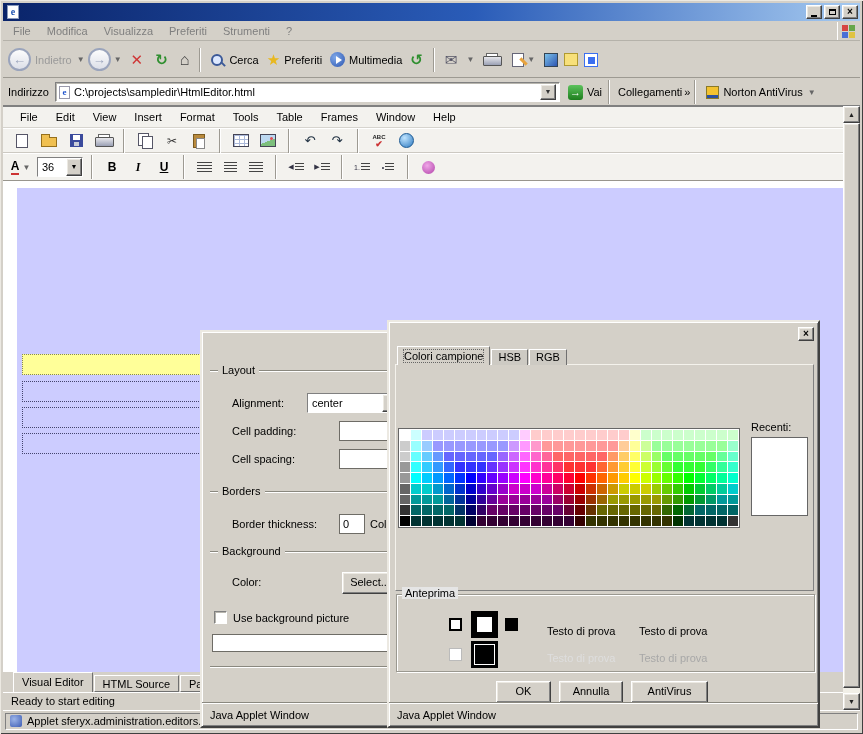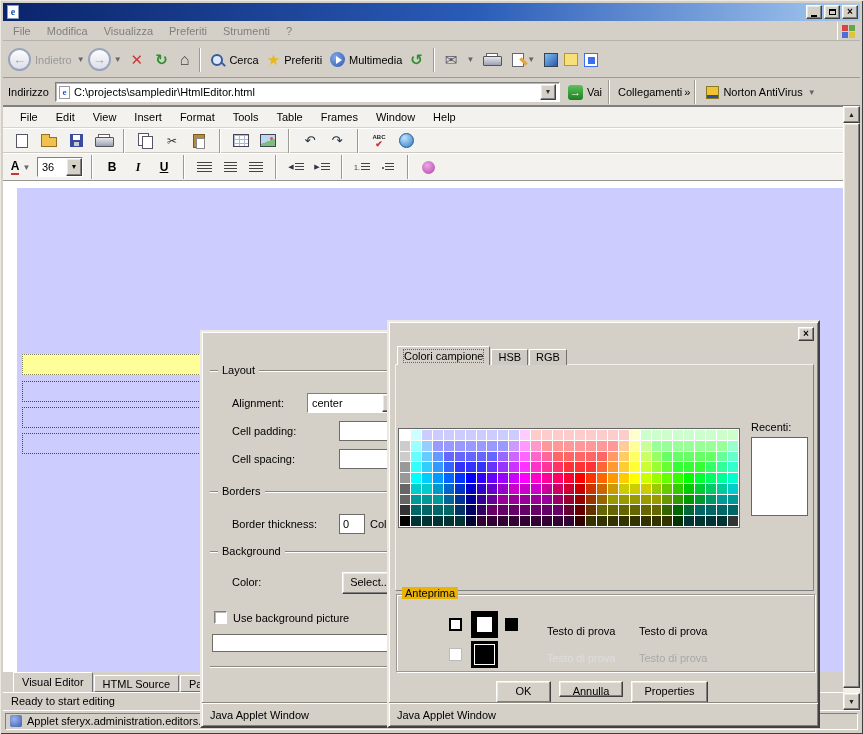--- a/index.html
+++ b/index.html
@@ -148,33 +148,33 @@
 #cd-tabs{position:absolute;left:8px;top:24px;height:19px;display:flex;align-items:flex-end;z-index:2}
 .ctab{height:16px;line-height:15px;padding:0 6px;background:#cdcac3;border:1px solid;border-color:#fff #707070 #707070 #fff;border-bottom:none;margin-right:1px;white-space:nowrap}
 .ctab.sel{height:19px;line-height:18px;background:#d4d0c8}
 .ctab.sel .t{outline:1px dotted #666}
 #cd-panel{position:absolute;left:6px;top:42px;width:419px;height:227px;border:1px solid;border-color:#f4f2ec #808080 #808080 #f4f2ec}
 #palette{position:absolute;left:9px;top:106px;width:342px;height:100px;background:#fff;border:1px solid #666;padding:1px;display:grid;grid-template-columns:repeat(31,1fr);grid-auto-rows:1fr;gap:1px}
 #recent{position:absolute;left:362px;top:115px;width:57px;height:79px;background:#fff;border:1px solid #666;padding:1px;display:grid;grid-template-columns:repeat(5,1fr);grid-auto-rows:1fr;gap:1px}
 #cd-recent-label{left:362px;top:99px}
 .swatch{min-height:0}
 #cd-preview-group{position:absolute;left:7px;top:272px;width:419px;height:78px;border:1px solid #9a9890;box-shadow:inset 1px 1px 0 #fff,1px 1px 0 #fff}
-#cd-preview-title{position:absolute;left:13px;top:265px;background:#eab308;padding:0 3px}
+#cd-preview-title{position:absolute;left:13px;top:265px;background:#e5e5e5;padding:0 3px}
 .pv{position:absolute}
 #pv-a{left:60px;top:296px;width:13px;height:13px;background:#fff;border:2px solid #000}
 #pv-b{left:82px;top:289px;width:27px;height:27px;background:#fff;border:6px solid #000}
 #pv-c{left:116px;top:296px;width:13px;height:13px;background:#000}
 #pv-d{left:60px;top:326px;width:13px;height:13px;background:#fff;border:1px solid #bbb}
 #pv-e{left:82px;top:319px;width:27px;height:27px;background:#000;box-shadow:inset 0 0 0 3px #000,inset 0 0 0 4px #fff}
 #pv-t1{left:158px;top:303px}
 #pv-t2{left:250px;top:303px}
 #pv-t3{left:158px;top:330px;color:#dedede}
 #pv-t4{left:250px;top:330px;color:#a8a8a8}
 #cd-ok{left:107px;top:359px;width:55px;height:22px}
-#cd-cancel{left:170px;top:359px;width:64px;height:16px}
+#cd-cancel{left:170px;top:359px;width:64px;height:22px}
 #cd-reset{left:242px;top:359px;width:77px;height:22px}
 </style>
 </head>
 <body>
 
 <div id="screen">
 
   <div id="titlebar" class="abs">
     <span class="title-icon">e</span>
   </div>
@@ -757,19 +757,19 @@
     <span id="pv-b" class="pv"></span>
     <span id="pv-c" class="pv"></span>
     <span id="pv-d" class="pv"></span>
     <span id="pv-e" class="pv"></span>
     <span id="pv-t1" class="pv">Testo di prova</span>
     <span id="pv-t2" class="pv">Testo di prova</span>
     <span id="pv-t3" class="pv">Testo di prova</span>
     <span id="pv-t4" class="pv">Testo di prova</span>
     <span id="cd-ok" class="jbtn raised">OK</span>
     <span id="cd-cancel" class="jbtn raised">Annulla</span>
-    <span id="cd-reset" class="jbtn raised">Properties</span>
+    <span id="cd-reset" class="jbtn raised">AntiVirus</span>
     <div class="dlg-banner">
       <span>Java Applet Window</span>
     </div>
   </div>
 
 </div>
 
 </body></html>

